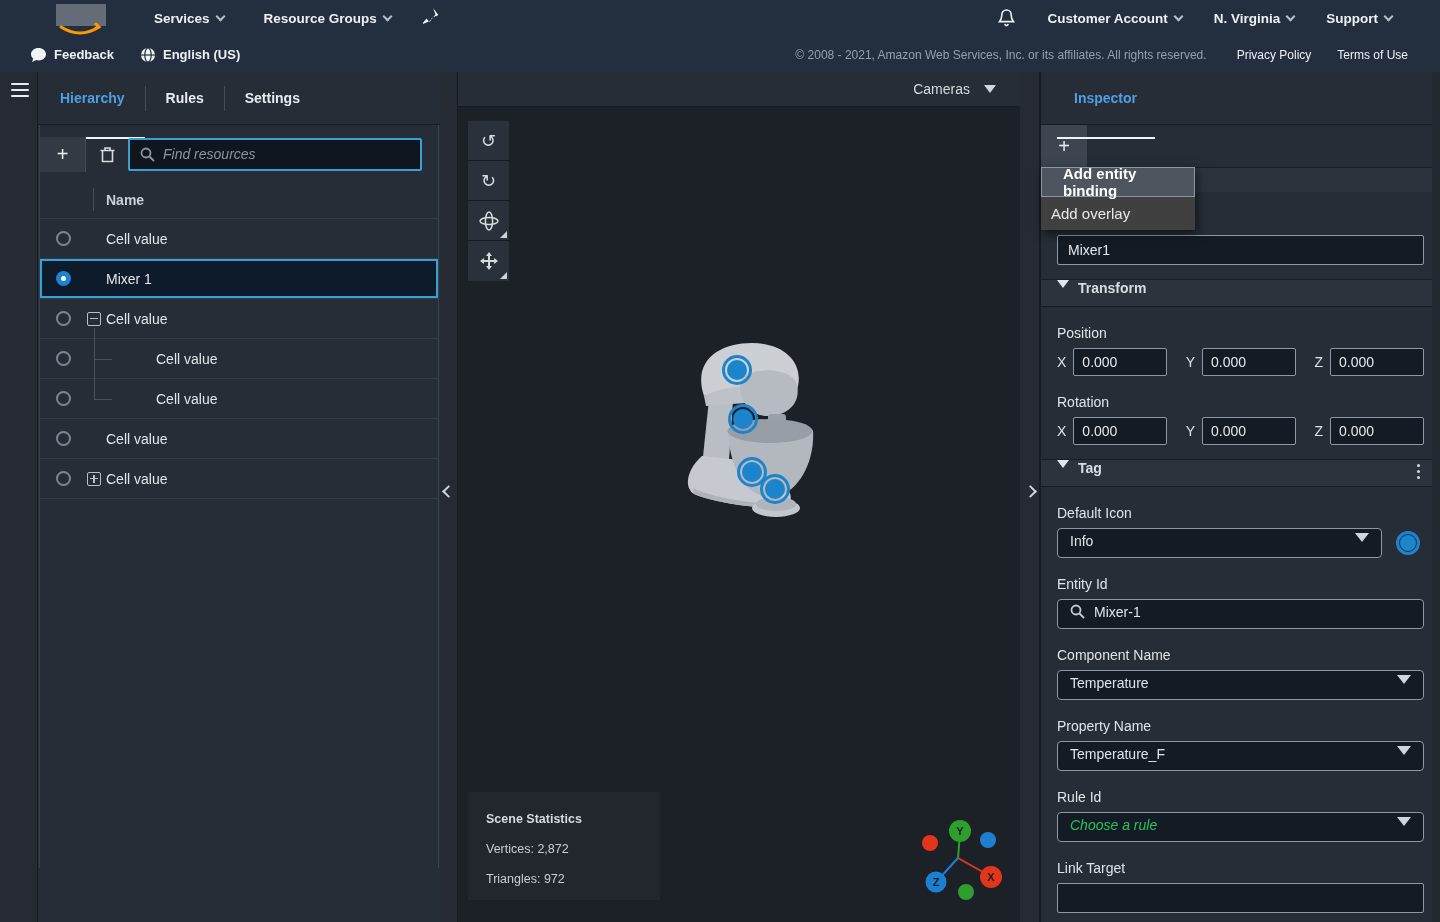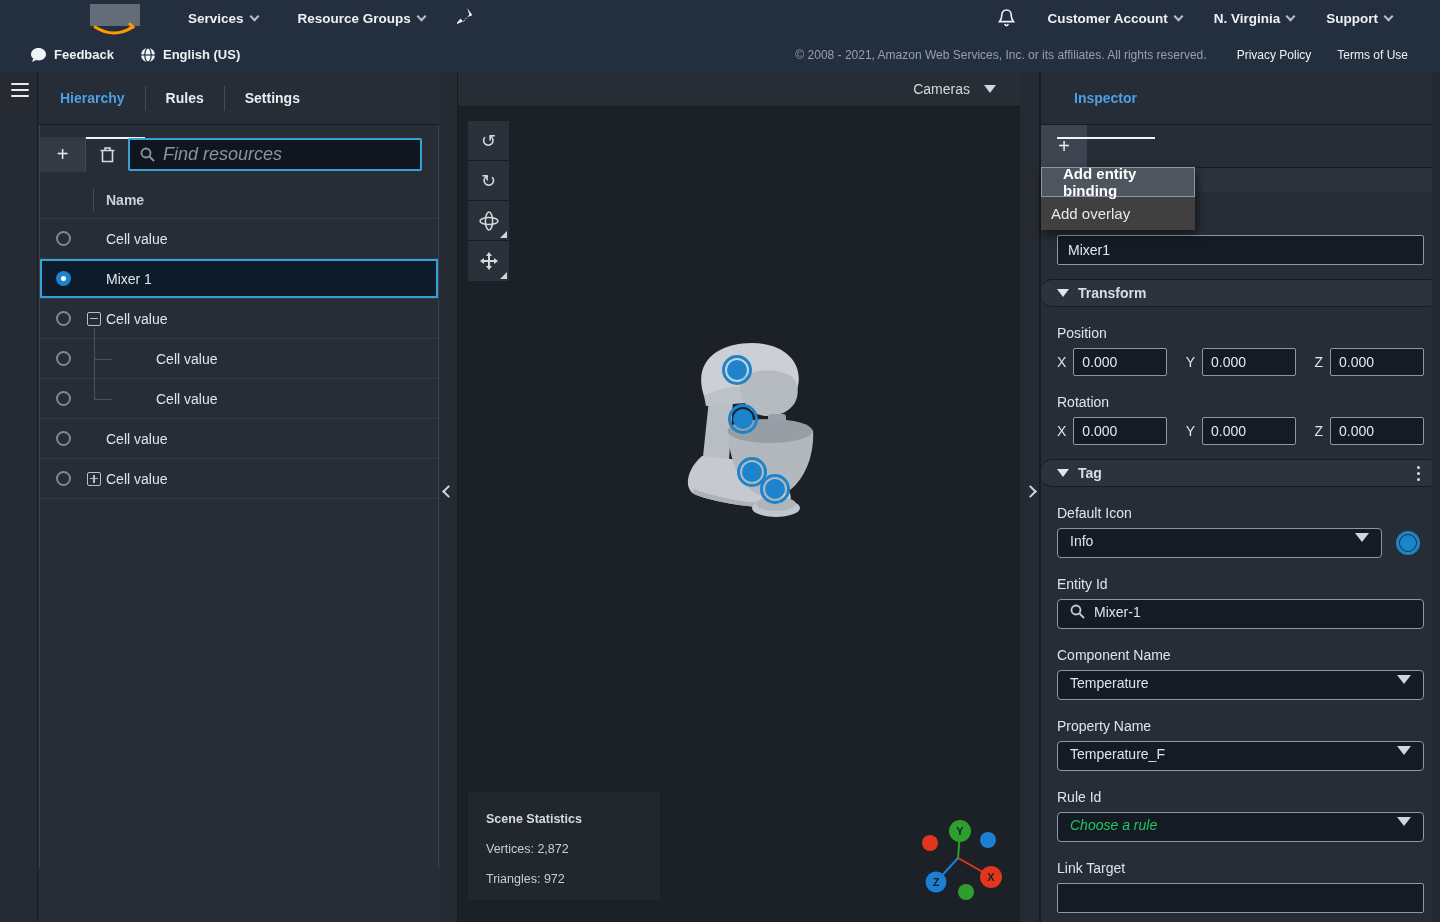--- a/index.html
+++ b/index.html
@@ -21,21 +21,21 @@
     --selbg:#0e1b2b;
     --tagblue:#1b84cd;
     --dark-line:#171c23;
   }
   *{margin:0;padding:0;box-sizing:border-box;}
   html,body{width:1440px;height:922px;overflow:hidden;}
   body{font-family:"Liberation Sans",sans-serif;background:var(--panel2);color:var(--text);position:relative;font-size:14px;}
 
   
   .topnav{position:absolute;left:0;top:0;width:1440px;height:72px;background:var(--nav);z-index:50;}
-  .nav-row1{height:37px;display:flex;align-items:center;padding-left:34px;}
+  .nav-row1{height:37px;display:flex;align-items:center;}
   .nav-row2{height:35px;display:flex;align-items:center;}
   .nav-item{display:flex;align-items:center;gap:7px;color:#eef1f4;font-weight:700;font-size:13.5px;cursor:pointer;}
   .chev{width:7px;height:7px;border-right:2px solid #b7c0ca;border-bottom:2px solid #b7c0ca;transform:rotate(45deg);margin-top:-4px;}
   .aws-logo{margin-left:52px;width:58px;height:34px;position:relative;}
   .spacer{flex:1;}
   .copyright{color:#95a0ab;font-size:12px;font-weight:400;}
   .navlink{color:#eef1f4;font-size:12px;font-weight:400;cursor:pointer;}
   .icon-stroke{stroke:#eef1f4;fill:none;stroke-width:1.6;}
 
   
@@ -59,21 +59,21 @@
   .tab + .tab{border-left:1px solid #454c56;margin:14px 0;padding-top:0;padding-bottom:0;height:25px;align-self:center;}
   .tab.active{color:var(--blue);}
   .tab.active::after{content:"";position:absolute;left:0;right:0;bottom:-15px;height:2px;background:#f1f4f6;}
 
   
   .tree-frame{position:absolute;left:1px;top:53px;width:400px;height:743px;border-left:1px solid var(--frame-border);border-right:1px solid var(--frame-border);}
   .tree-toolbar{display:flex;align-items:center;margin:12px 0 10px 0;height:34px;}
   .add-btn{width:46px;height:35px;background:#333a43;color:#e8ecef;font-size:20px;display:flex;align-items:center;justify-content:center;cursor:pointer;border-right:1px solid #454c56;}
   .trash-btn{width:42px;height:34px;display:flex;align-items:center;justify-content:center;cursor:pointer;}
   .search-box{flex:1;margin-right:16px;height:33px;border:2px solid var(--focus);border-radius:2px;background:#10161e;display:flex;align-items:center;padding:0 10px;gap:8px;}
-  .search-box input{flex:1;background:transparent;border:none;outline:none;color:var(--text);font-style:italic;font-size:18px;font-family:"Liberation Sans",sans-serif;}
+  .search-box input{flex:1;background:transparent;border:none;outline:none;color:var(--text);font-style:italic;font-size:14px;font-family:"Liberation Sans",sans-serif;}
   .search-box input::placeholder{color:#8a94a0;font-style:italic;}
   .tbl-header{height:38px;border-bottom:1px solid var(--row-line);display:flex;align-items:center;position:relative;}
   .tbl-header .colname{margin-left:66px;font-weight:700;color:#c9d1d9;}
   .tbl-header .coldiv{position:absolute;left:53px;top:7px;bottom:7px;width:1px;background:#454c56;}
   .trow{height:40px;display:flex;align-items:center;padding-left:16px;border-bottom:1px solid var(--row-line);position:relative;cursor:pointer;}
   .trow.selected{background:var(--selbg);box-shadow:inset 0 0 0 2px var(--focus);}
   .radio{width:15px;height:15px;border-radius:50%;border:2px solid #7b8795;flex:none;}
   .radio.checked{border:none;background:#1e82d2;display:flex;align-items:center;justify-content:center;}
   .radio.checked::after{content:"";width:5px;height:5px;border-radius:50%;background:#fff;}
   .trow .lbl{margin-left:35px;color:#e2e6ea;}
@@ -111,21 +111,21 @@
   .ctx-menu{position:absolute;left:0;top:95px;width:154px;z-index:20;box-shadow:2px 4px 10px rgba(0,0,0,.55);}
   .ctx-item1{height:30px;background:#4e555f;border:1px solid #8b97a4;display:flex;align-items:center;padding-left:21px;font-weight:700;color:#fff;font-size:15px;cursor:pointer;}
   .ctx-item2{height:33px;background:#404040;display:flex;align-items:center;padding-left:10px;color:#e6e8ea;font-size:15px;cursor:pointer;}
   .insp-body{padding:0 16px;}
   .field-label{color:#dfe4e9;margin:18px 0 7px 0;}
   .text-input{width:100%;height:30px;background:var(--input-bg);border:1px solid var(--input-border);border-radius:2px;color:var(--text);padding:0 10px;font-size:14px;font-family:"Liberation Sans",sans-serif;outline:none;}
   .sel{height:30px;background:var(--input-bg);border:1px solid var(--input-border);border-radius:4px;display:flex;align-items:flex-start;padding:4px 12px;cursor:pointer;}
   .sel .sel-text{flex:1;color:#dfe4e9;}
   .sel .sel-text.ph{color:#22c55e;font-style:italic;}
   .sel .tri{width:0;height:0;border-left:7px solid transparent;border-right:7px solid transparent;border-top:9px solid #cfd6dd;}
-  .section-head{height:28px;background:var(--header-strip);border-top:1px solid var(--dark-line);border-bottom:1px solid var(--dark-line);display:flex;align-items:center;padding:0 16px;gap:9px;cursor:pointer;margin-top:14px;border-radius:11px;}
+  .section-head{height:28px;background:var(--header-strip);border-top:1px solid var(--dark-line);border-bottom:1px solid var(--dark-line);display:flex;align-items:flex-start;padding:0 16px;gap:9px;cursor:pointer;margin-top:14px;}
   .section-head .tri-sm{width:0;height:0;border-left:6px solid transparent;border-right:6px solid transparent;border-top:8px solid #e2e6ea;}
   .section-head .st{font-weight:700;color:#d8dde2;flex:1;}
   .kebab{display:flex;flex-direction:column;gap:3px;cursor:pointer;padding:4px;}
   .kebab i{width:3px;height:3px;border-radius:50%;background:#d5dbdb;}
   .axis-row{display:flex;justify-content:space-between;margin-top:8px;}
   .axis-group{display:flex;align-items:center;gap:7px;}
   .axis-group .al{color:#dfe4e9;}
   .axis-group input{width:94px;height:28px;background:var(--input-bg);border:1px solid var(--input-border);border-radius:2px;color:var(--text);padding:0 8px;font-size:14px;font-family:"Liberation Sans",sans-serif;outline:none;}
   .dicon-row{display:flex;align-items:center;gap:14px;}
   .dicon-row .sel{flex:none;width:325px;}

